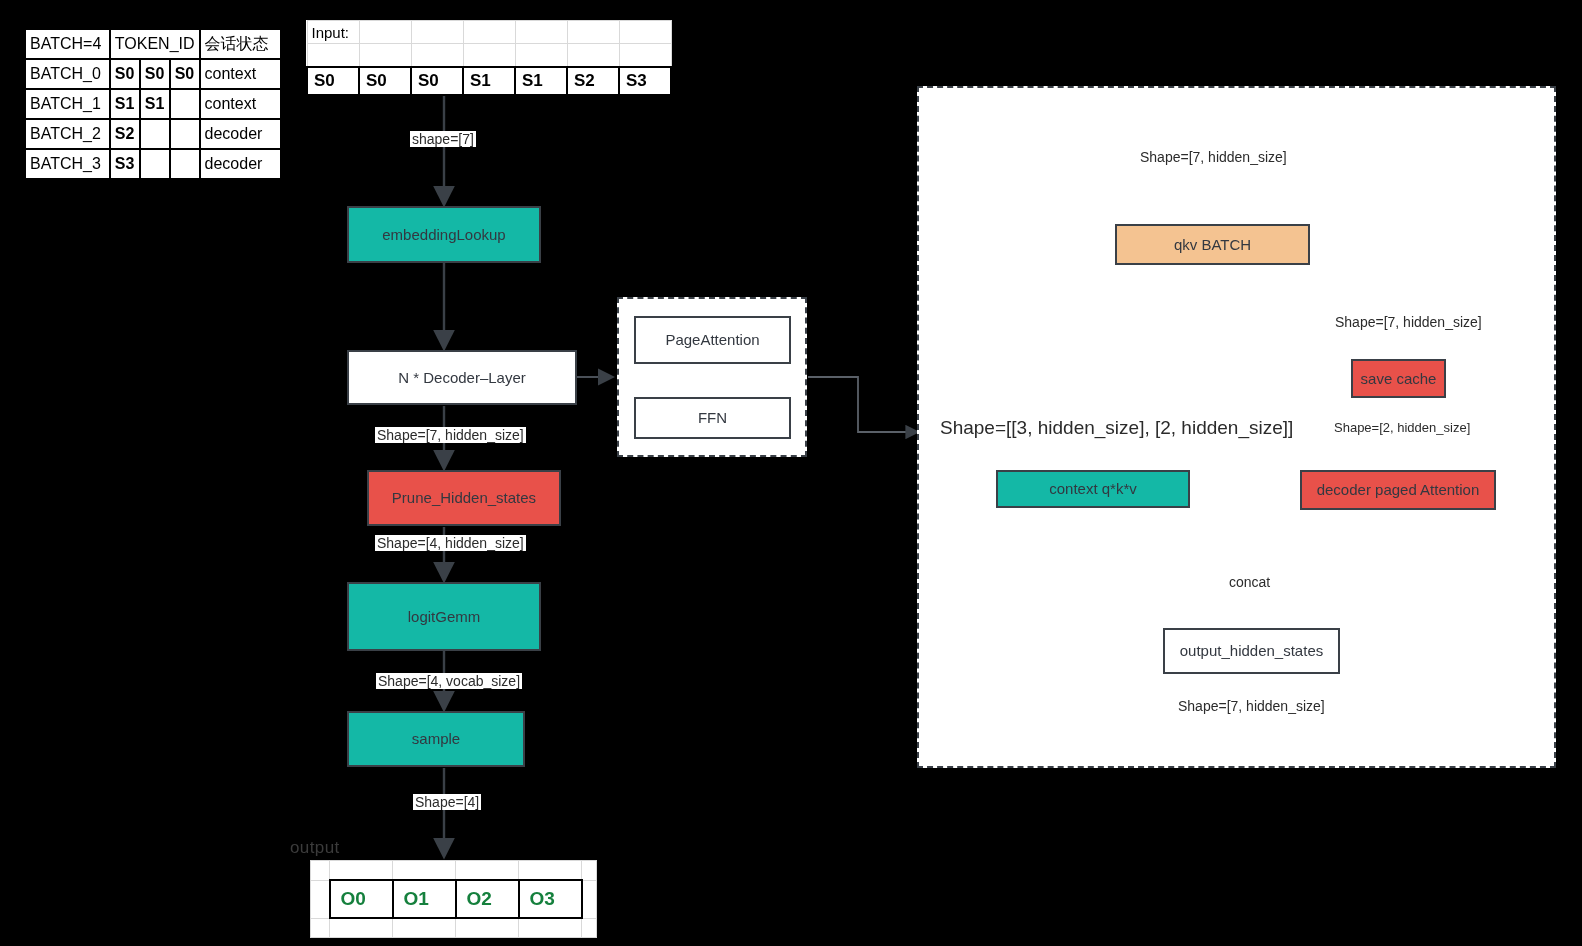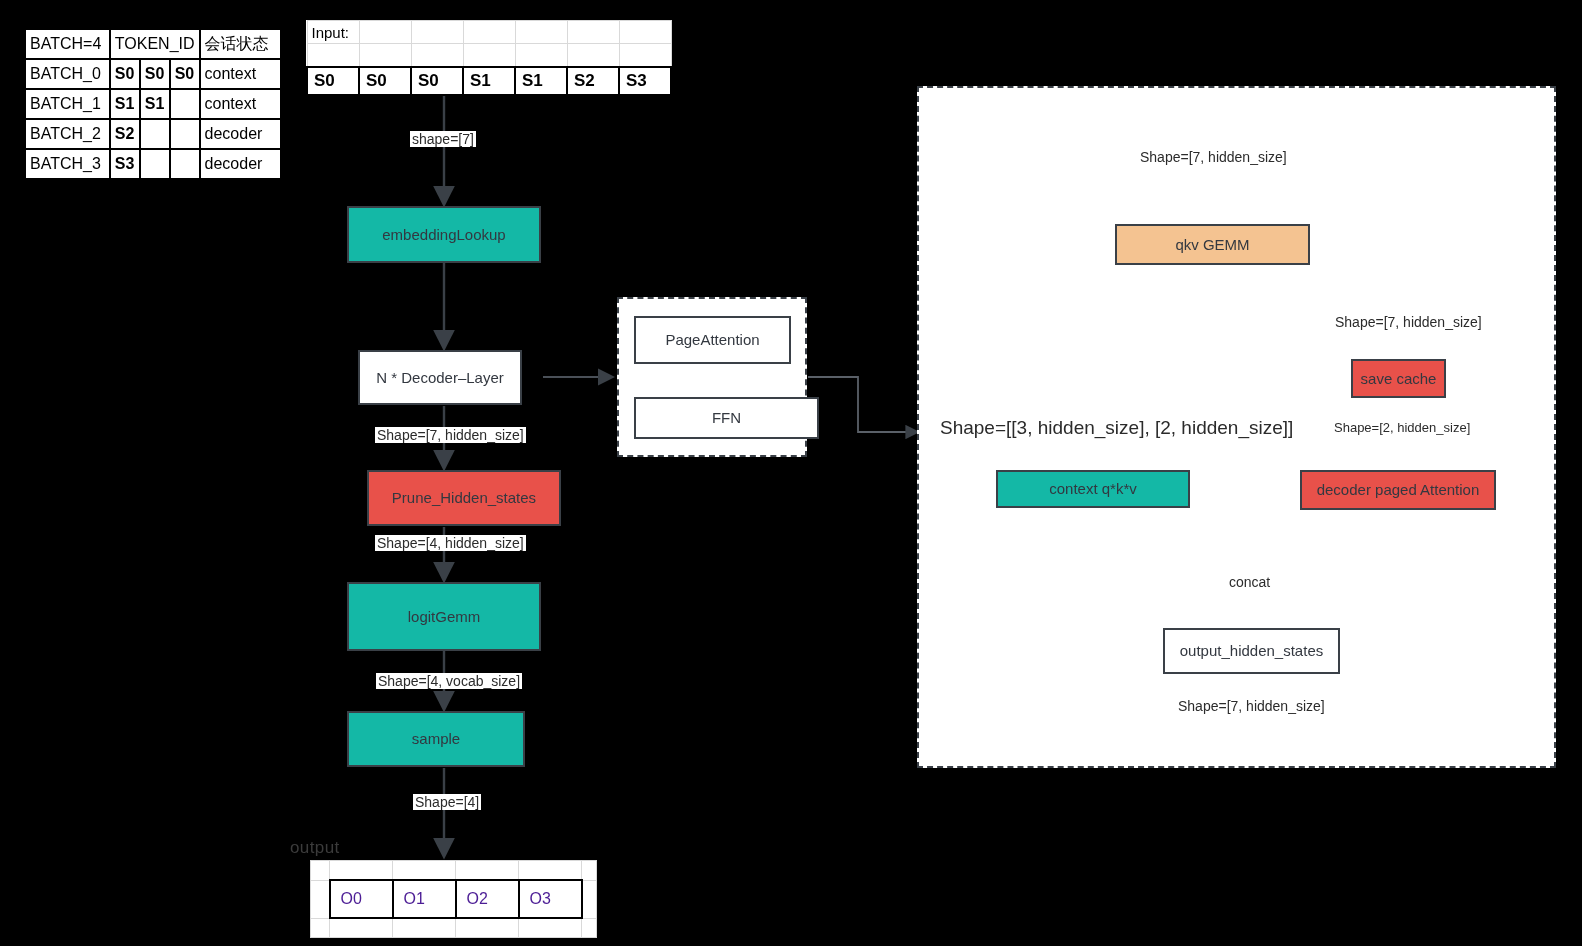--- a/index.html
+++ b/index.html
@@ -54,23 +54,23 @@
     padding-left: 6px;
     font-weight: bold;
     font-size: 17px;
   }
 
   
   #output-table { left: 310px; top: 860px; }
   #output-table td { height: 18px; }
   #output-table td.ocell {
     height: 36px;
-    font-weight: normal;
-    font-size: 16px;
-    color: #4c1d95;
+    font-weight: bold;
+    font-size: 19px;
+    color: #15803d;
     text-align: left;
     padding-left: 10px;
     border: 2px solid #000000;
   }
   #output-label {
     left: 290px; top: 838px;
     color: #3b3b3b;
     font-size: 17px;
     letter-spacing: .4px;
   }
@@ -237,21 +237,21 @@
         <td class="b tokcell tok-blue">S3</td>
       </tr>
     </tbody>
       </table>
   </div>
 
   <div class="abs node green" style="left:347px; top:206px; width:194px; height:57px;">
     <span>embeddingLookup</span>
   </div>
 
-  <div class="abs node white" style="left:347px; top:350px; width:164px; height:55px;margin-left:11px;">
+  <div class="abs node white" style="left:347px; top:350px; width:230px; height:55px;">
     <span>N * Decoder–Layer</span>
   </div>
 
   <div class="abs node red" style="left:347px; top:470px; width:194px; height:56px;margin-left:20px;">
     <span>Prune_Hidden_states</span>
   </div>
 
   <div class="abs node green" style="left:347px; top:582px; width:194px; height:69px;">
     <span>logitGemm</span>
   </div>
@@ -265,28 +265,28 @@
   <div class="elabel" style="left:375px; top:535px;">Shape=[4, hidden_size]</div>
   <div class="elabel" style="left:376px; top:673px;">Shape=[4, vocab_size]</div>
   <div class="elabel" style="left:413px; top:794px;">Shape=[4]</div>
 
   <div class="abs dashbox" style="left:617px; top:297px; width:190px; height:160px;"></div>
 
   <div class="abs node white" style="left:634px; top:316px; width:157px; height:48px;">
     <span>PageAttention</span>
   </div>
 
-  <div class="abs node white" style="left:634px; top:397px; width:185px; height:42px;">
+  <div class="abs node white" style="left:634px; top:397px; width:157px; height:42px;">
     <span>FFN</span>
   </div>
 
   <div class="abs dashbox" style="left:917px; top:86px; width:639px; height:682px;"></div>
 
   <div class="abs node orange" style="left:1115px; top:224px; width:195px; height:41px;">
-    <span>qkv GEMM</span>
+    <span>qkv BATCH</span>
   </div>
 
   <div class="abs node red" style="left:1351px; top:359px; width:95px; height:39px;">
     <span>save cache</span>
   </div>
 
   <div class="abs node green" style="left:996px; top:470px; width:194px; height:38px;">
     <span>context q*k*v</span>
   </div>
 

